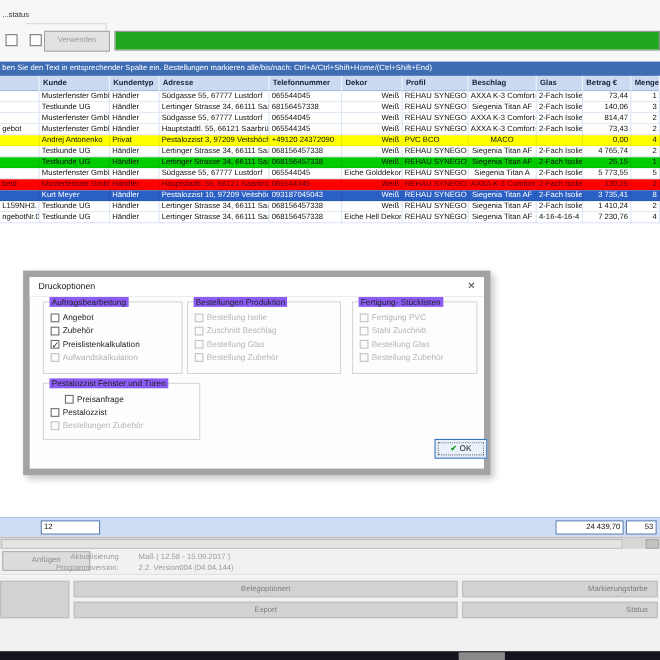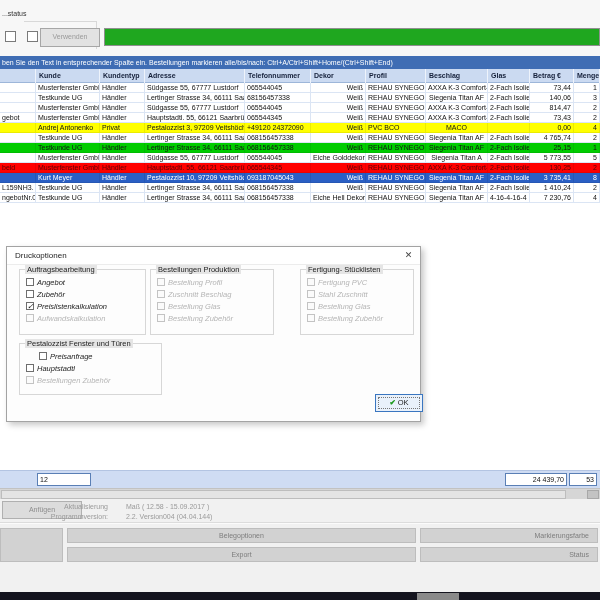--- a/index.html
+++ b/index.html
@@ -34,32 +34,32 @@
          padding-left:3px;box-sizing:border-box;border-right:1px solid #eef3fb;overflow:hidden;white-space:nowrap;}
   #table-body{left:0;top:83px;width:600px;height:120px;}
   .trow{position:absolute;left:0;width:600px;height:10px;}
   .tcell{position:absolute;top:0;height:10px;line-height:10px;font-size:7px;color:#111;
          padding:0 2px;box-sizing:border-box;border-right:1px solid #dbe5f4;border-bottom:1px solid #dbe5f4;
          overflow:hidden;white-space:nowrap;}
   .tcell.r{text-align:right;}
   .tcell.c{text-align:center;}
 
   
-  #dialog{left:6px;top:246px;width:413px;height:174px;background:#fdfdfd;border:1px solid #a3a3a3;
+  #dialog{left:21px;top:246px;width:413px;height:174px;background:#fdfdfd;border:6px solid #a3a3a3;
           box-shadow:3px 3px 6px rgba(0,0,0,.22);}
   #dialog-titlebar{left:0;top:0;width:100%;height:17px;background:#ffffff;border-bottom:1px solid #ececec;}
   #dialog-title{left:8px;top:4px;font-size:8px;color:#222;}
   #dialog-close{right:5px;top:2px;width:13px;height:13px;font-size:9px;color:#444;text-align:center;line-height:13px;cursor:default;}
   .groupbox{position:absolute;border:1px solid #d7d7d7;background:transparent;}
-  .group-caption{position:absolute;top:-5px;left:5px;background:#e5e5e5;padding:0 2px;font-size:7.5px;color:#222;white-space:nowrap;}
+  .group-caption{position:absolute;top:-5px;left:5px;background:#8b5cf6;padding:0 2px;font-size:7.5px;color:#222;white-space:nowrap;}
   #dlg-group-0{left:12px;top:22px;width:125px;height:64px;}
-  #dlg-group-1{left:143px;top:22px;width:122px;height:64px;}
+  #dlg-group-1{left:143px;top:22px;width:122px;height:64px;padding-left:16px;}
   #dlg-group-2{left:293px;top:22px;width:112px;height:64px;}
   #dlg-group-3{left:12px;top:96px;width:141px;height:50px;}
-  .chk-item{position:absolute;left:6px;height:10px;display:flex;align-items:flex-start;gap:3px;font-style:italic;}
+  .chk-item{position:absolute;left:6px;height:10px;display:flex;align-items:flex-end;gap:3px;}
   .chk-box{width:8px;height:8px;box-sizing:border-box;background:#fff;border:1px solid #6e6e6e;flex:0 0 auto;
            font-size:8px;line-height:7px;text-align:center;color:#111;}
   .chk-box.dis{border-color:#c3c3c3;background:#fbfbfb;}
   .chk-label{font-size:7.5px;color:#222;white-space:nowrap;}
   .chk-label.dis{color:#b5b5b5;}
   #ok-button{left:368px;top:147px;width:46px;height:16px;background:#e9f1fb;border:1px solid #3a76c0;
              font-size:7.5px;color:#222;text-align:center;line-height:15px;}
   #ok-button .focus-rect{position:absolute;left:2px;top:2px;right:2px;bottom:2px;border:1px dotted #777;}
   #ok-check{color:#1c9a1c;font-weight:bold;margin-right:2px;}
 
@@ -307,21 +307,21 @@
       </div>
       <div class="chk-item" style="top: 44px;">
         <span class="chk-box dis"></span>
         <span class="chk-label dis">Aufwandskalkulation</span>
       </div>
     </div>
   <div class="abs groupbox" id="dlg-group-1">
       <div class="group-caption">Bestellungen Produktion</div>
       <div class="chk-item" style="top: 8px;">
         <span class="chk-box dis"></span>
-        <span class="chk-label dis">Bestellung Profil</span>
+        <span class="chk-label dis">Bestellung Isolie</span>
       </div>
       <div class="chk-item" style="top: 20px;">
         <span class="chk-box dis"></span>
         <span class="chk-label dis">Zuschnitt Beschlag</span>
       </div>
       <div class="chk-item" style="top: 32px;">
         <span class="chk-box dis"></span>
         <span class="chk-label dis">Bestellung Glas</span>
       </div>
       <div class="chk-item" style="top: 44px;">
@@ -349,21 +349,21 @@
       </div>
     </div>
   <div class="abs groupbox" id="dlg-group-3">
       <div class="group-caption">Pestalozzist Fenster und Türen</div>
       <div class="chk-item" style="top: 8px; margin-left: 13px;">
         <span class="chk-box"></span>
         <span class="chk-label">Preisanfrage</span>
       </div>
       <div class="chk-item" style="top: 20px;">
         <span class="chk-box"></span>
-        <span class="chk-label">Hauptstadtl</span>
+        <span class="chk-label">Pestalozzist</span>
       </div>
       <div class="chk-item" style="top: 32px;">
         <span class="chk-box dis"></span>
         <span class="chk-label dis">Bestellungen Zubehör</span>
       </div>
     </div>
   <div class="abs" id="ok-button">
     <div class="focus-rect"></div>
     <span id="ok-check">✔</span><span>OK</span>
   </div>

